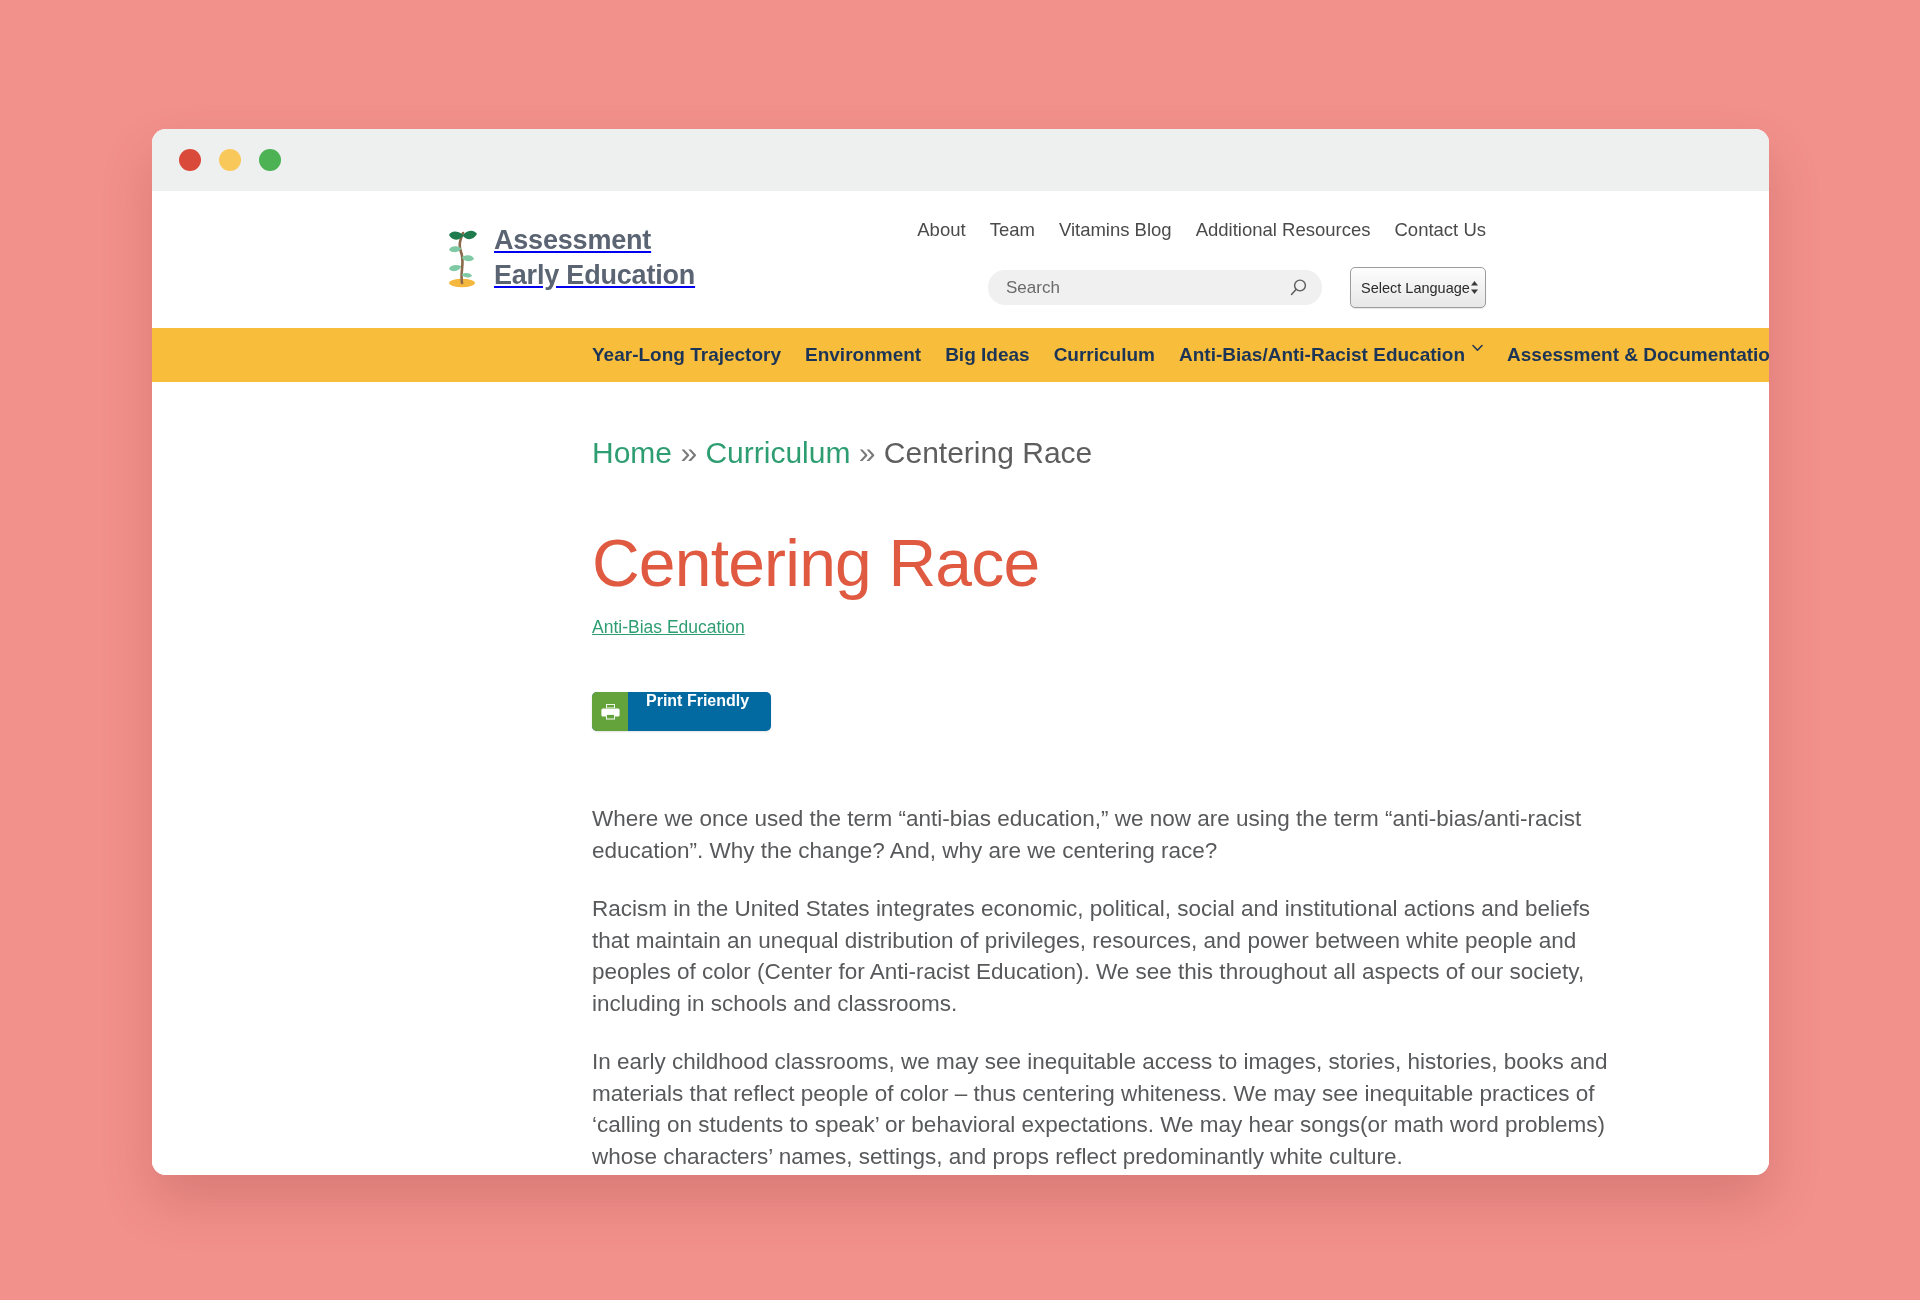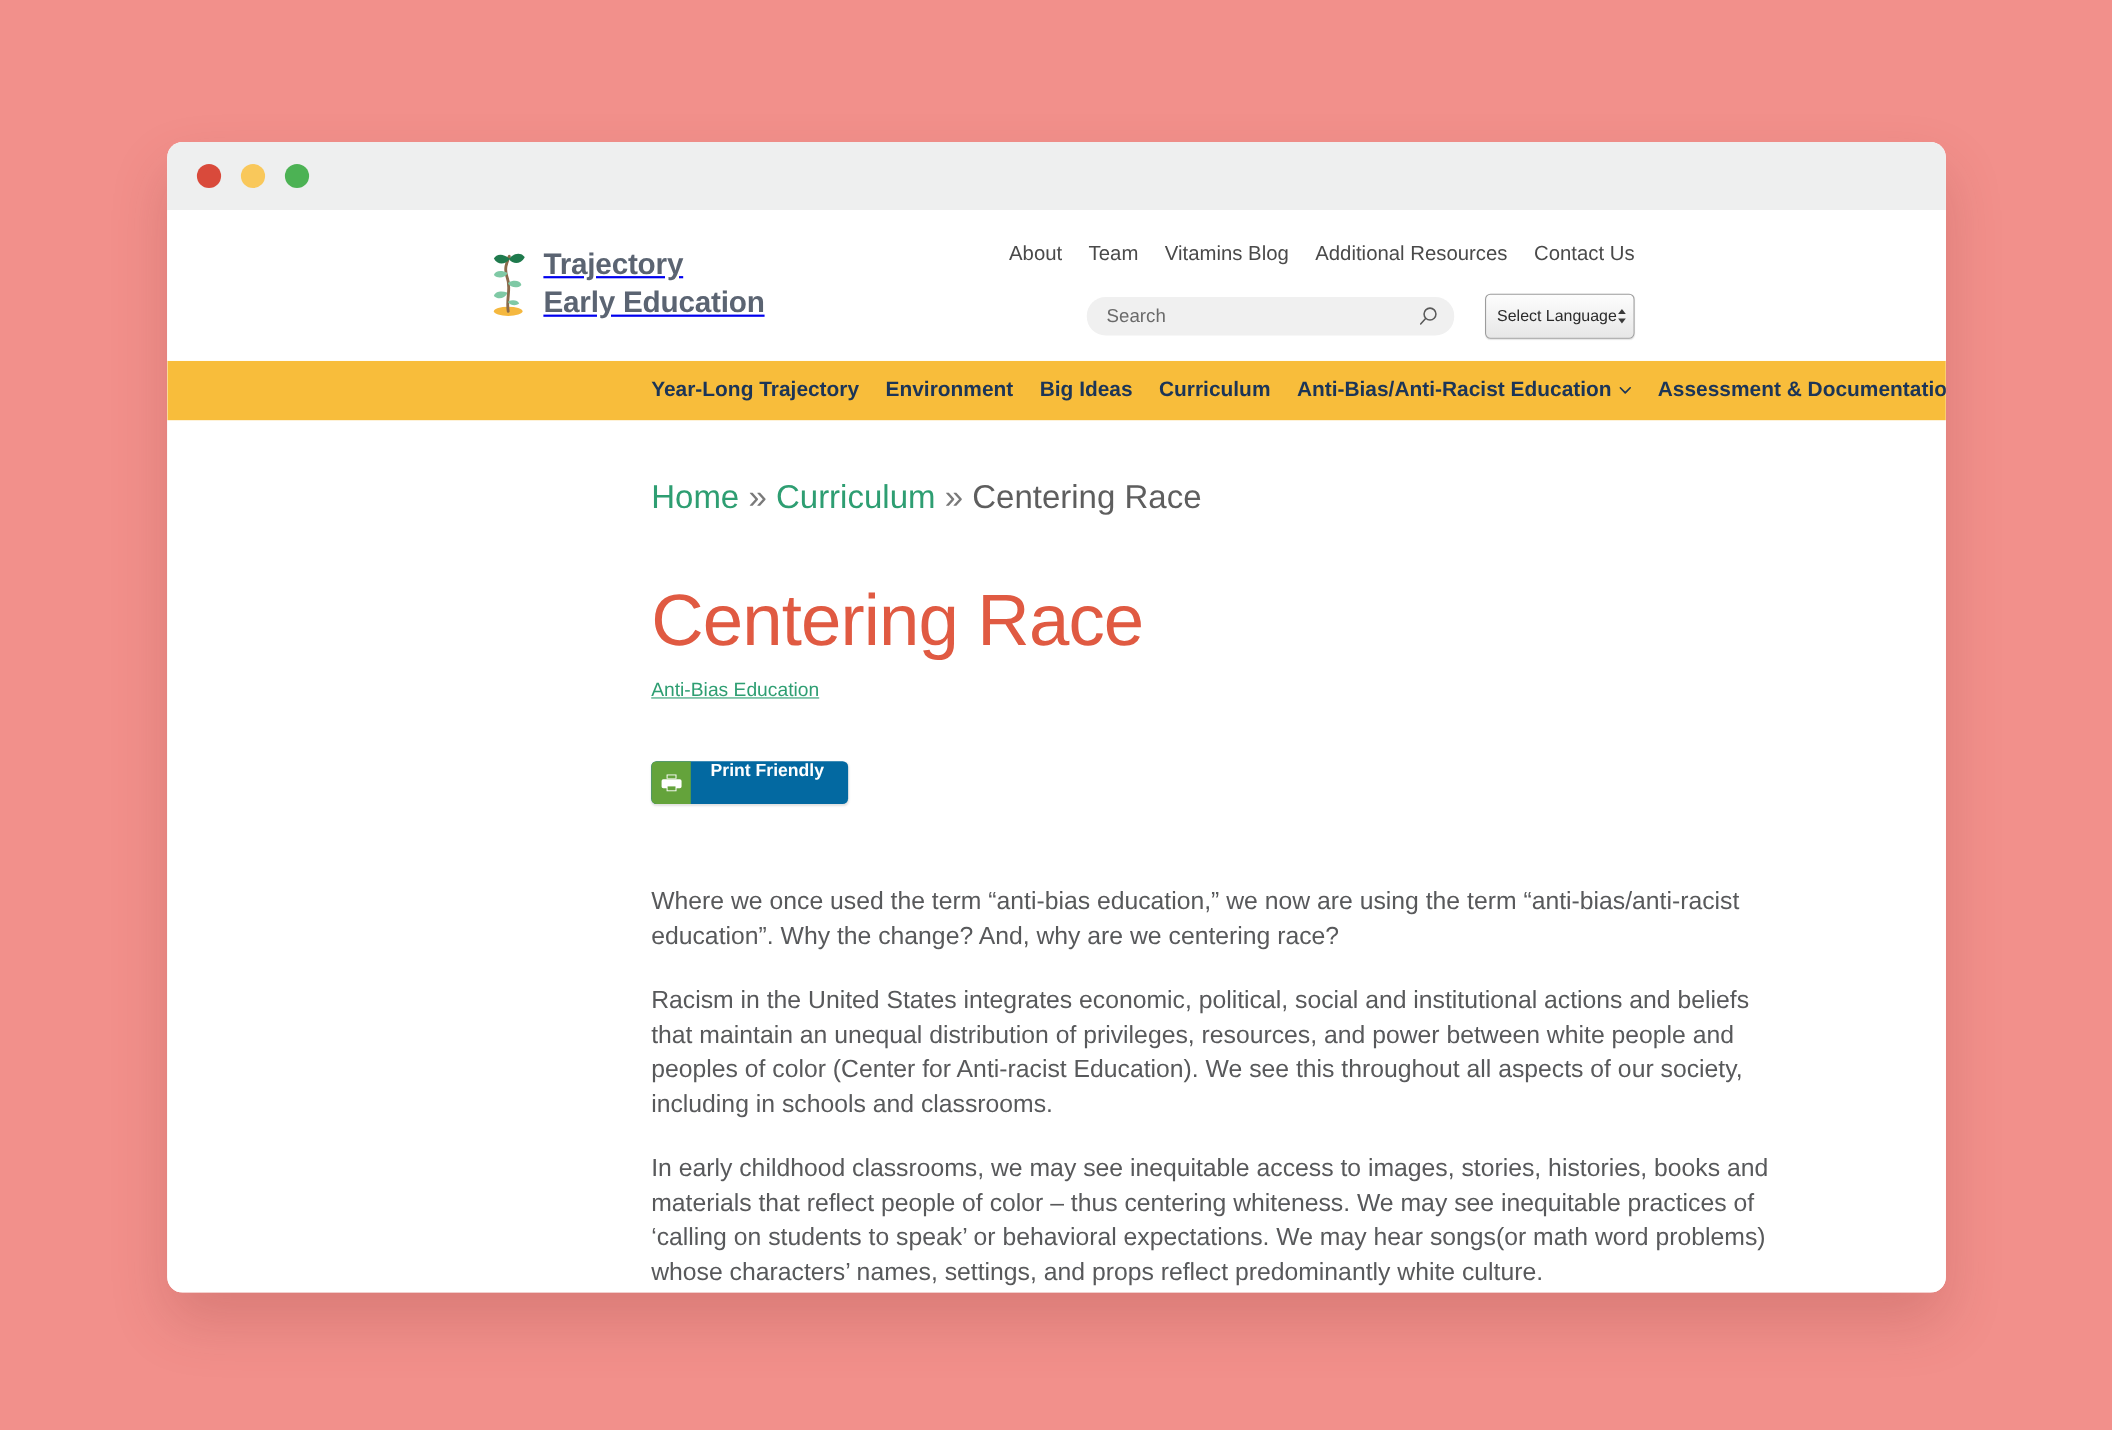--- a/index.html
+++ b/index.html
@@ -153,21 +153,20 @@
     padding-left: 440px;
     gap: 24px;
   }
   .main-nav a {
     font-size: 19px;
     font-weight: 700;
     color: #1c3557;
     text-decoration: none;
     white-space: nowrap;
     display: flex;
-    align-items: center;
     gap: 7px;
   }
   .chev-icon { width: 11px; height: 8px; flex: none; }
 
   
   .content {
     padding: 54px 0 0 440px;
   }
   .breadcrumb {
     font-size: 30px;
@@ -263,21 +262,21 @@
           <ellipse cx="22" cy="57" rx="13" ry="4.2" fill="#f5b83f"></ellipse>
           <path d="M22 57 C20 45 25 36 21 26 C18 18 21 12 23 7" stroke="#8a6a4a" stroke-width="2.6" fill="none" stroke-linecap="round"></path>
           <path d="M23 9 C17 4 11 5 9 9 C12 15 19 15 23 10 Z" fill="#1f7a4d"></path>
           <path d="M23 9 C28 3 35 4 37 8 C33 15 26 14 23 10 Z" fill="#1f7a4d"></path>
           <path d="M21 22 C16 19 10 20 9 24 C13 28 19 26 21 23 Z" fill="#7fc9a5"></path>
           <path d="M22 31 C27 28 33 29 34 33 C30 37 24 35 22 32 Z" fill="#7fc9a5"></path>
           <path d="M21 40 C16 38 10 39 9 43 C13 47 19 45 21 41 Z" fill="#7fc9a5"></path>
           <path d="M22 48 C26 46 31 47 32 50 C28 53 24 51 22 49 Z" fill="#7fc9a5"></path>
         </svg>
         <div class="logo-text">
-          <div>Trajectory</div>
+          <div>Assessment</div>
           <div>Early Education</div>
         </div>
       </a>
 
       <nav class="top-nav">
         <a href="#">About</a>
         <a href="#">Team</a>
         <a href="#">Vitamins Blog</a>
         <a href="#">Additional Resources</a>
         <a href="#">Contact Us</a>

